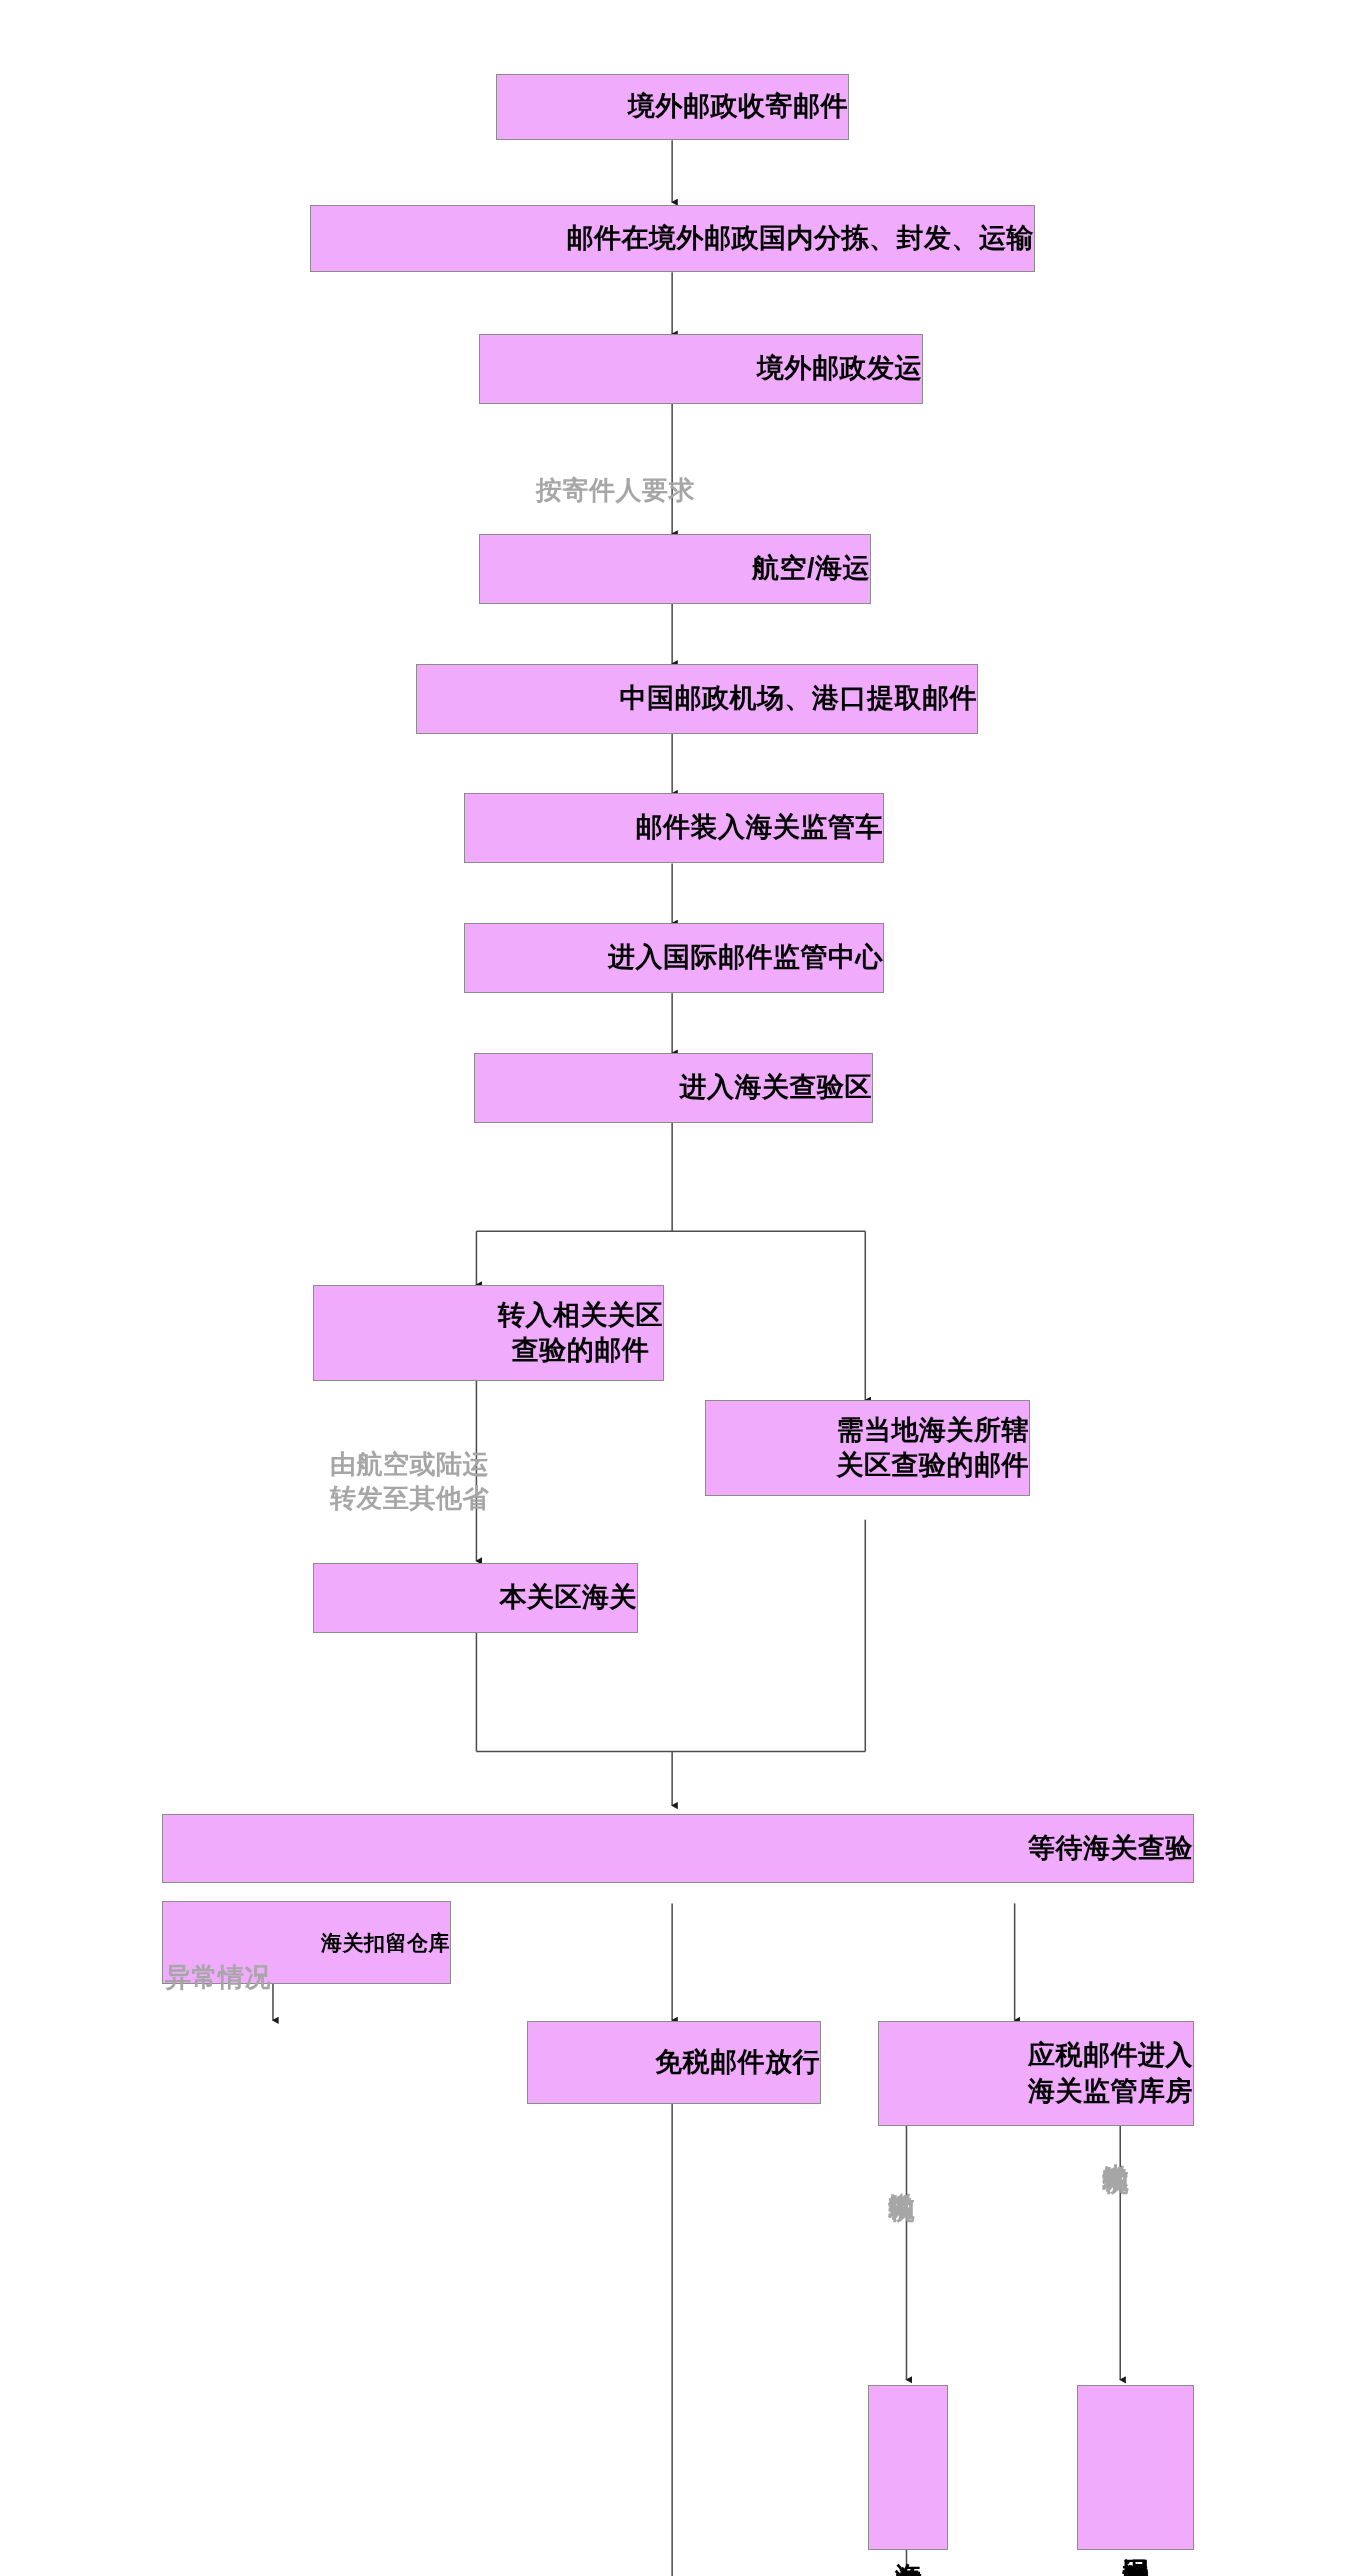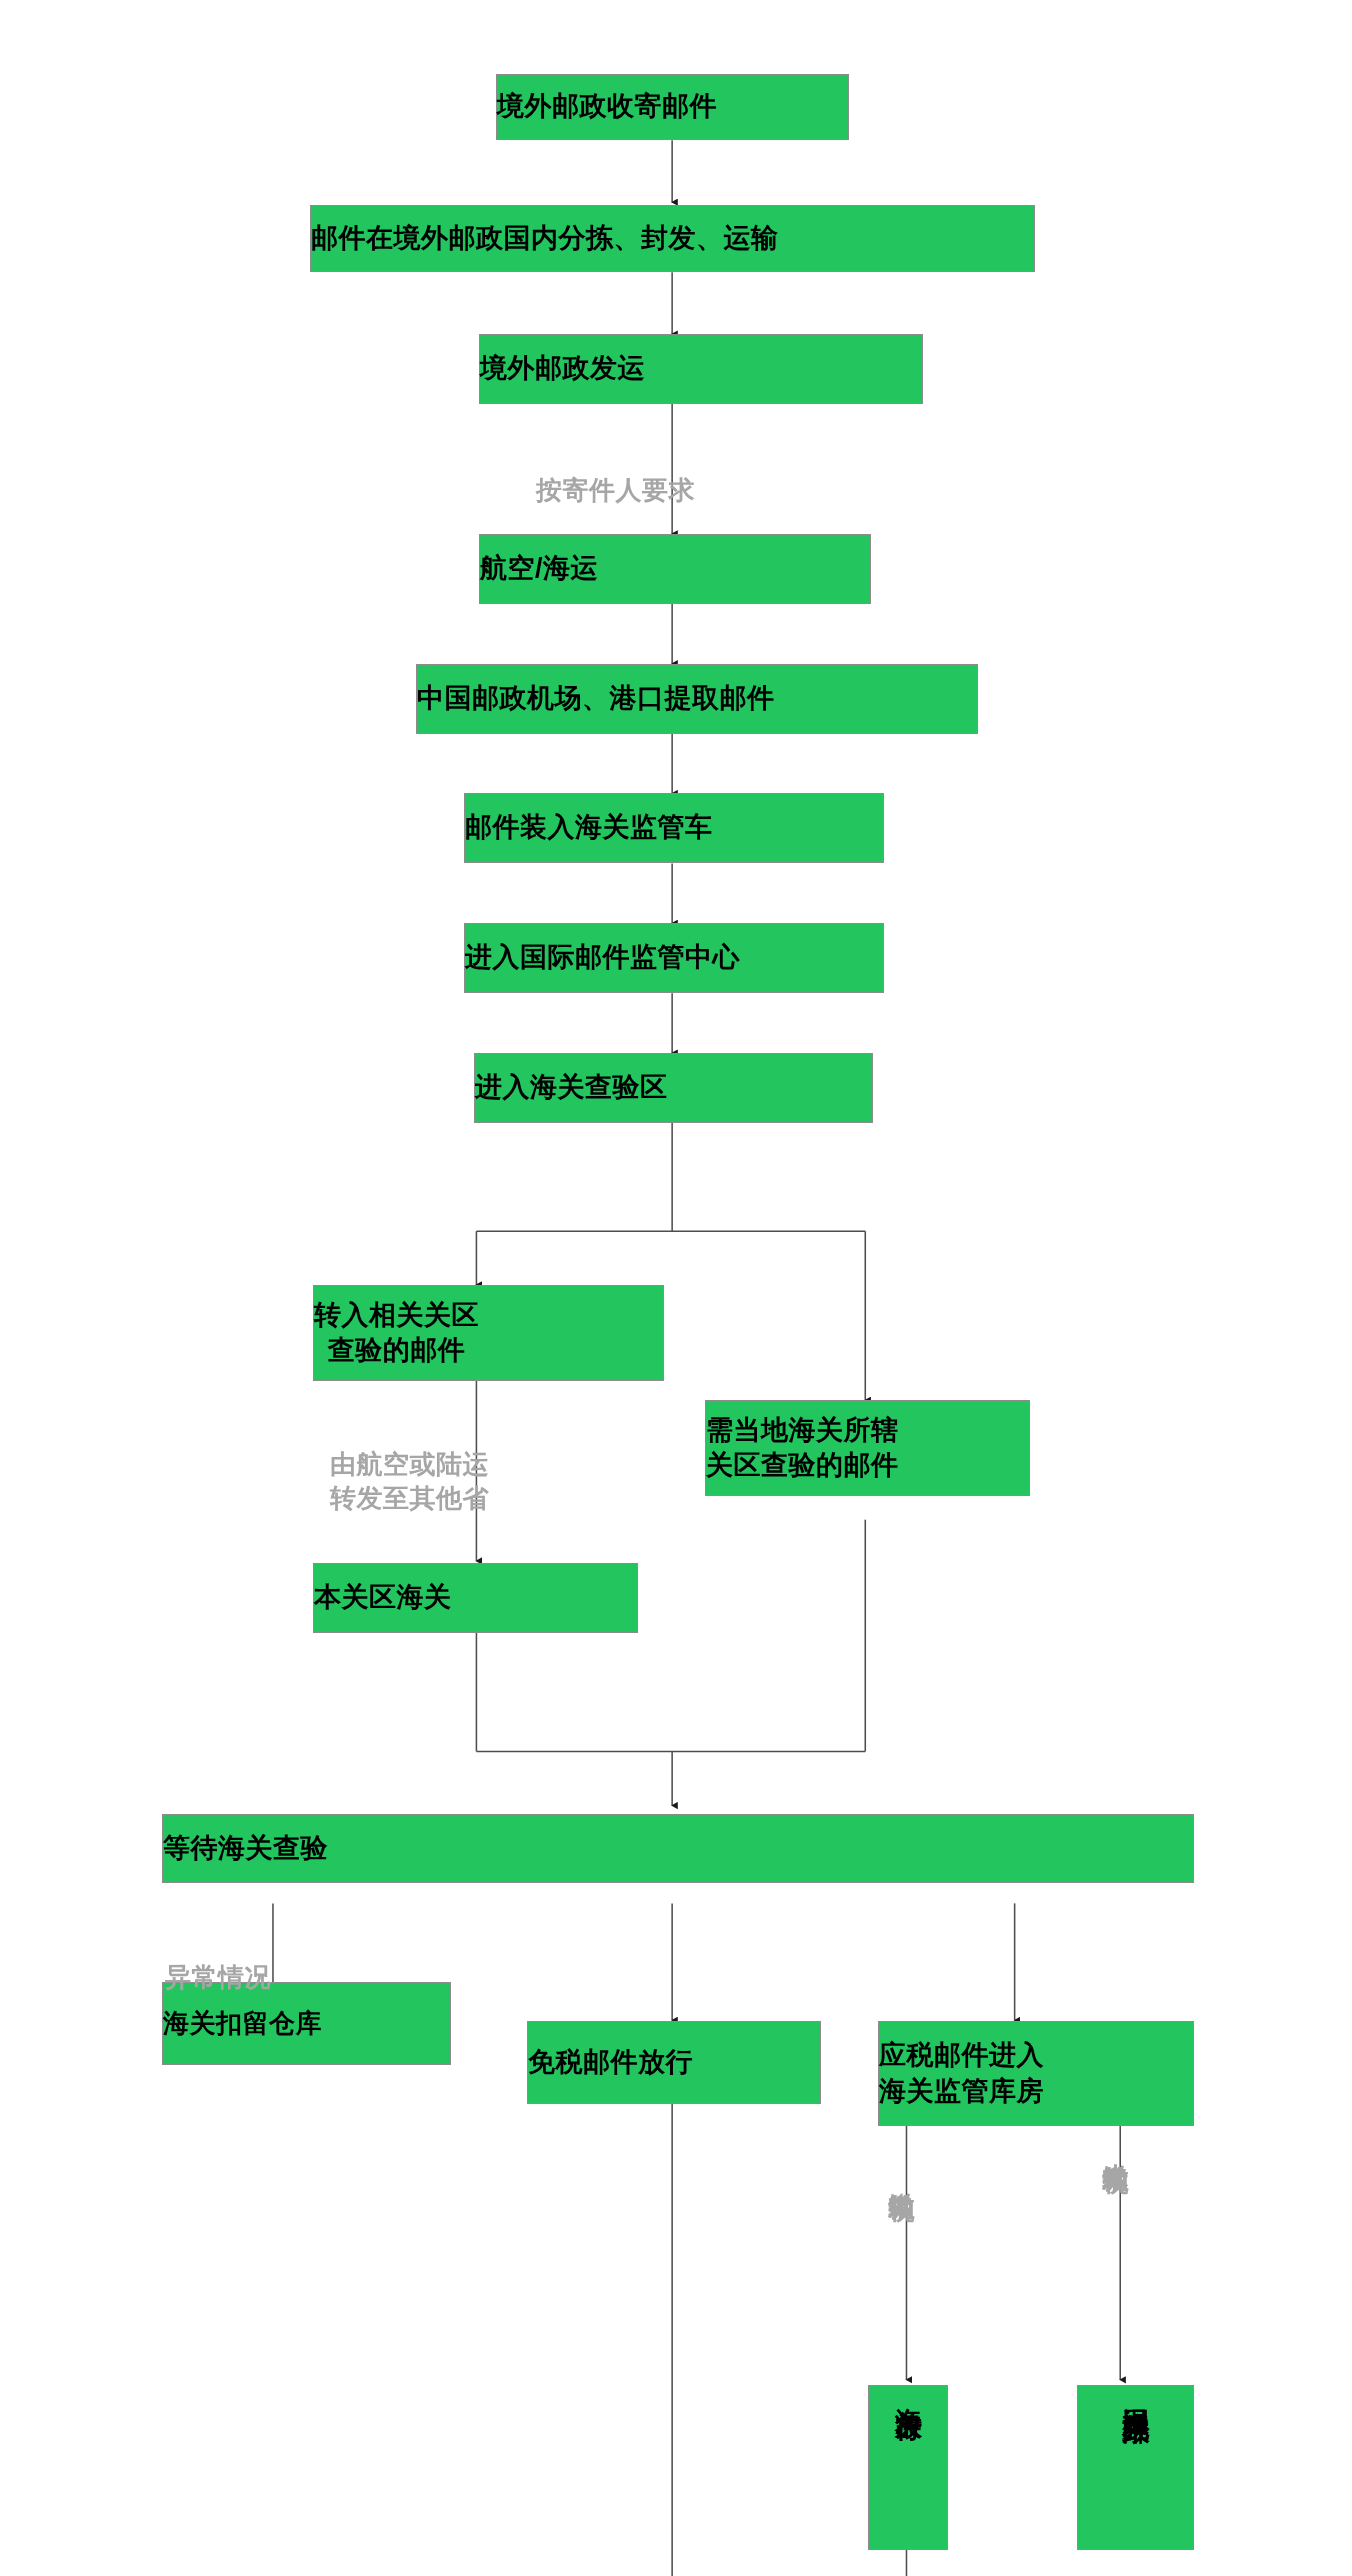--- a/index.html
+++ b/index.html
@@ -14,24 +14,24 @@
     position: relative;
     width: 1352px;
     height: 3096px;
     background: #ffffff;
     overflow: hidden;
   }
   .node {
     position: absolute;
     box-sizing: border-box;
     border: 1.5px solid #8c8c8c;
-    background: #22c55e;
+    background: #f0abfc;
     display: flex;
     align-items: center;
-    justify-content: flex-start;
+    justify-content: flex-end;
     text-align: center;
     color: #000000;
     font-weight: 700;
     line-height: 1.30;
     letter-spacing: 0.5px;
   }
   .node-label { display: block; white-space: pre-line; }
 
   .edge-label {
     position: absolute;
@@ -160,21 +160,21 @@
   </div>
 
   <div class="node" style="left:313px; top:1563px; width:325px; height:70px; font-size:27px;">
     <span class="node-label">本关区海关</span>
   </div>
 
   <div class="node" style="left:162px; top:1814px; width:1032px; height:69px; font-size:27px;">
     <span class="node-label">等待海关查验</span>
   </div>
 
-  <div class="node" style="left:162px; top:1982px; width:289px; height:83px; font-size:26px;">
+  <div class="node" style="left:162px; top:1901px; width:289px; height:83px; font-size:21px;">
     <span class="node-label">海关扣留仓库</span>
   </div>
 
   <div class="node" style="left:527px; top:2021px; width:294px; height:83px; font-size:27px;">
     <span class="node-label">免税邮件放行</span>
   </div>
 
   <div class="node" style="left:878px; top:2021px; width:316px; height:105px; font-size:27px;">
     <span class="node-label">应税邮件进入
 海关监管库房</span>

